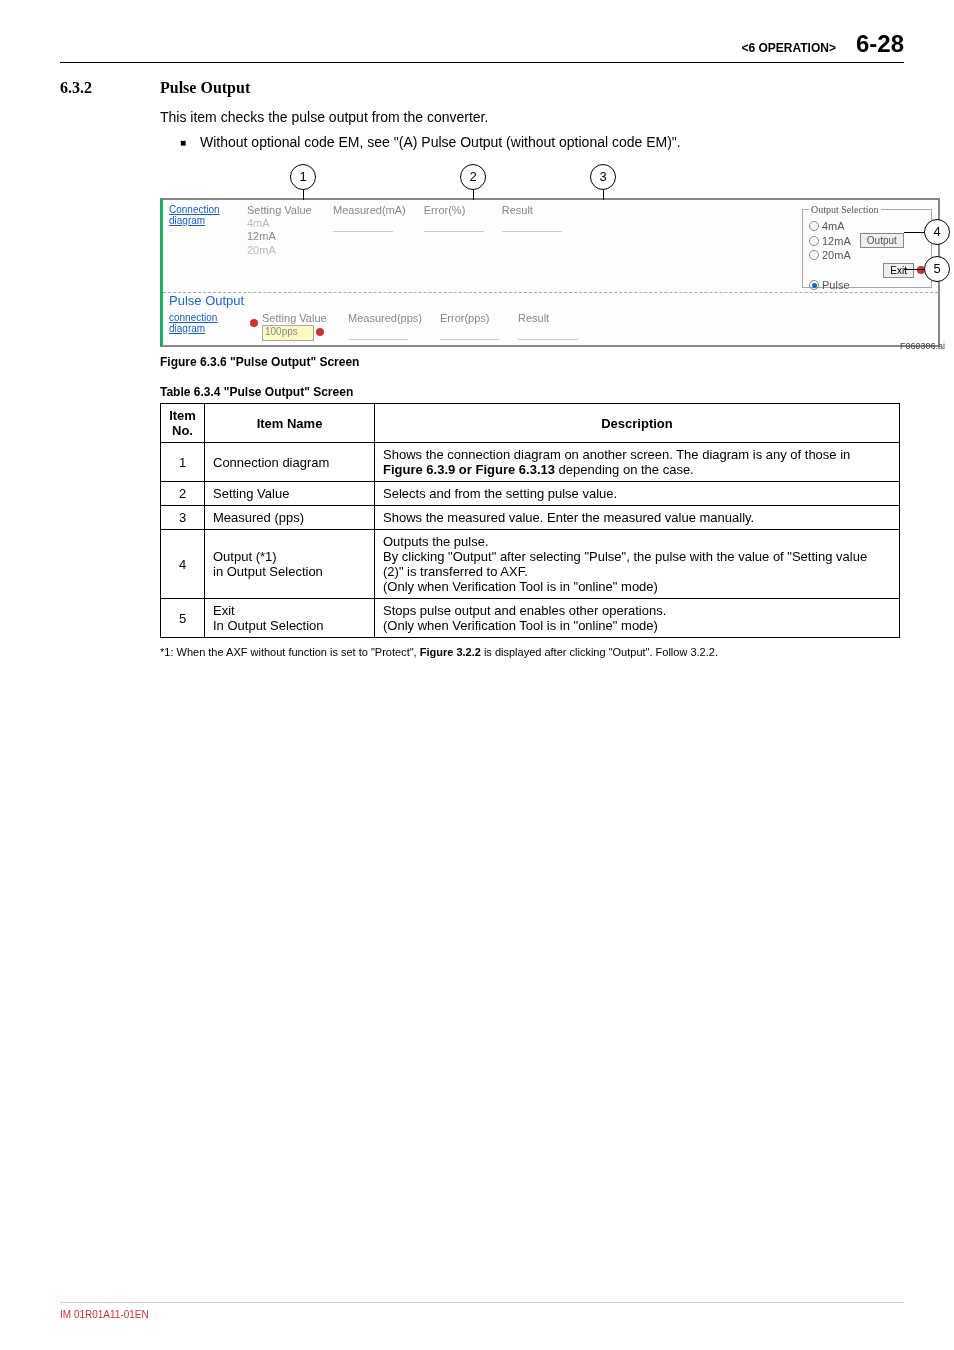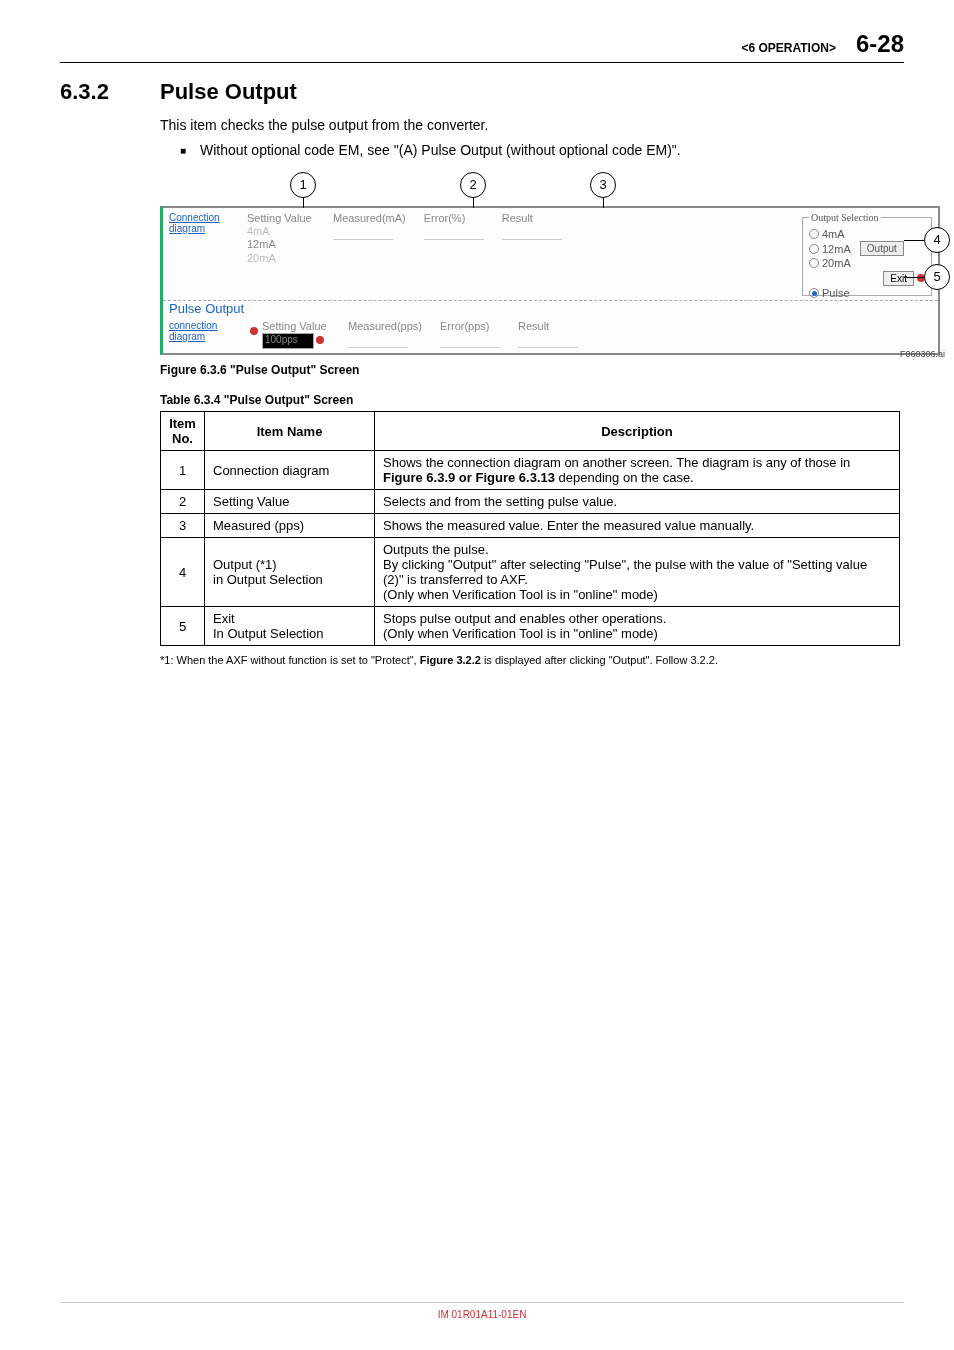--- a/index.html
+++ b/index.html
@@ -18,23 +18,24 @@
     justify-content: flex-end;
     align-items: baseline;
     gap: 20px;
     border-bottom: 1.5px solid #000;
     padding-bottom: 4px;
     margin-bottom: 16px;
   }
   .chapter-tag { font-size: 12px; font-weight: bold; }
   .page-num { font-size: 24px; font-weight: bold; }
   .section-heading {
-    font-size: 22px;
+    font-size: 16px;
     font-weight: bold;
     margin: 0 0 10px 0;
+    font-family: Liberation Serif, serif;
   }
   .section-heading .num { display:inline-block; width:100px; }
   .body-text { margin-left: 100px; font-size: 14px; line-height: 1.5; }
   .body-text p { margin-bottom: 6px; }
   ul.bullets { margin: 6px 0 14px 120px; list-style: none; }
   ul.bullets li { position: relative; padding-left: 20px; margin-bottom: 6px; font-size:14px; }
   ul.bullets li:before { content: "■"; position: absolute; left: 0; font-size: 10px; top:3px; }
 
   
   .shot-wrap { margin: 0 0 8px 100px; position: relative; width: 780px; }
@@ -51,21 +52,21 @@
 
   .panel { border:2px solid #888; border-left:3px solid #2a6; background:#fdfdfd; font-size:11px; }
   .panel-row { display:flex; align-items:flex-start; padding:4px 6px; position:relative; min-height:52px; }
   .panel-row.top { border-bottom:1px dashed #aaa; }
   .conn-link { color:#1a5fbf; text-decoration:underline; font-size:10px; width:78px; }
   .sv-col { width:78px; color:#888; font-size:11px; line-height:1.2; }
   .sv-col .lab { color:#888; }
   .sv-col .r4 {color:#bbb;}
   .sv-col .r12{color:#888;}
   .sv-col .r20{color:#bbb;}
-  .sv-input { border:1px solid #aaa; width:52px; height:16px; font-size:10px; padding:0 2px; display:inline-block; background:#000000; vertical-align:middle;}
+  .sv-input { border:1px solid #aaa; width:52px; height:16px; font-size:10px; padding:0 2px; display:inline-block; background:#fef9c3; vertical-align:middle;}
   .field-block { display:flex; flex-direction:column; margin-right:18px; }
   .field-block .flab { color:#888; font-size:11px; margin-bottom:2px; }
   .field-block .fval { border-bottom:1px solid #ccc; width:60px; height:14px; }
   .flex-fields { display:flex; margin-left:8px; }
   .out-sel { border:1px solid #aaa; padding:4px 6px 6px 6px; margin-left:auto; width:130px; position:relative; }
   .out-sel legend{ font-size:10px; padding:0 2px; color:#555;font-family:Liberation Serif, serif;}
   .out-sel .opt{ display:flex; align-items:center; gap:3px; font-size:11px; color:#555; margin:1px 0;}
   .radio{ width:10px;height:10px;border:1px solid #888;border-radius:50%;display:inline-block;position:relative;}
   .radio.on:after{content:"";position:absolute;width:5px;height:5px;border-radius:50%;background:#1a65c0;top:1.5px;left:1.5px;}
   .btn{ border:1px solid #888; background:#eee; padding:1px 6px; font-size:10px; display:inline-block;}
@@ -84,21 +85,21 @@
   .tabcap { font-weight:bold; font-size:12px; margin:0 0 4px 100px; }
 
   table.desc { border-collapse:collapse; width:740px; margin-left:100px; font-size:13px; }
   table.desc th, table.desc td { border:1px solid #000; padding:4px 8px; vertical-align:middle; text-align:left; }
   table.desc th { font-weight:bold; text-align:center; }
   table.desc td.no { text-align:center; width:44px; }
   table.desc td.name { width:170px; }
 
   .footnote { font-size:11px; margin:8px 0 0 100px; }
 
-  .footer-bar { position:absolute; bottom:30px; left:60px; right:50px; border-top:1px solid #ccc; padding-top:6px; text-align:center; color:#c33; font-size:10px;}
+  .footer-bar { position:absolute; bottom:30px; left:60px; right:50px; border-top:1px solid #ccc; padding-top:6px; text-align:left; color:#c33; font-size:10px;}
 </style>
 </head>
 <body>
 
 <div class="header-row">
   <span class="chapter-tag">&lt;6  OPERATION&gt;</span>
   <span class="page-num">6-28</span>
 </div>
 
 <h2 class="section-heading">

